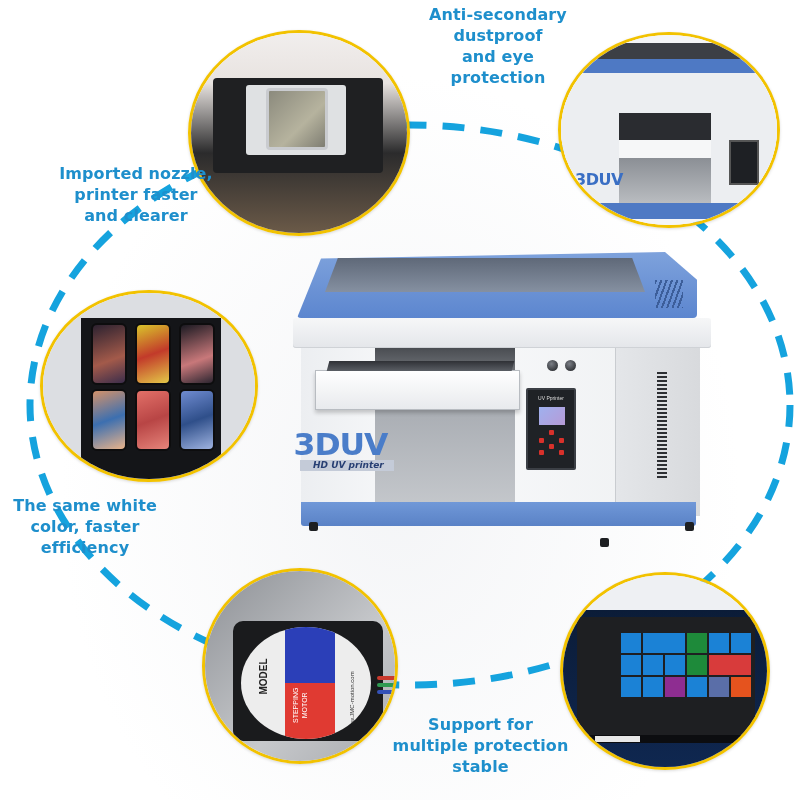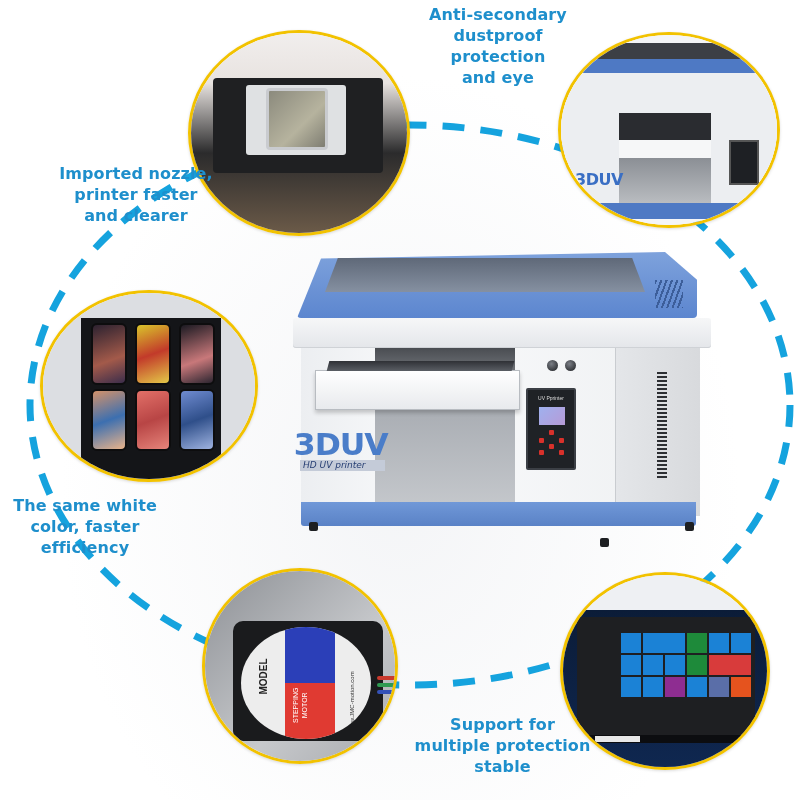--- a/index.html
+++ b/index.html
@@ -50,22 +50,22 @@
       background: linear-gradient(135deg, #9fb1ee, #b69bd7); }
     .p-btn { position: absolute; width: 5px; height: 5px; background: #d8312b; border-radius: 1px; }
     .p-knob { position: absolute; width: 11px; height: 11px; border-radius: 50%;
       background: radial-gradient(circle at 40% 35%, #7a7e85, #1b1d20); }
     .p-base { position: absolute; left: 16px; top: 262px; width: 395px; height: 24px;
       background: linear-gradient(180deg, #7098d8, #5a82c6); border-radius: 0 0 3px 3px; }
     .p-foot { position: absolute; width: 9px; height: 9px; background: #1d1f22; border-radius: 2px; }
     .p-logo { position: absolute; left: 11px; top: 190px; }
     .p-logo .big { display: block; color: #4a7dc9; font-weight: bold; font-size: 30px; font-family: "DejaVu Sans", sans-serif;
       letter-spacing: -1px; line-height: 30px; transform: scaleX(1.05); }
-    .p-logo .small { display: block; margin-left: 4px; font-size: 9px; font-style: italic; font-weight: normal;
-      color: #273f73; background: #c4cbd8; padding: 0 10px 0 3px; line-height: 11px; }
+    .p-logo .small { display: block; margin-left: 4px; font-size: 9px; font-style: italic; font-weight: bold;
+      color: #273f73; background: #c4cbd8; padding: 0 10px 0 13px; line-height: 11px; }
 
     
     .nozzle-bg { position: absolute; inset: 0; background: linear-gradient(180deg, #f1eeed 0%, #e8e3e0 25%, #2b2b2c 60%, #6b5a48 100%); }
     .nozzle-frame { position: absolute; left: 22px; top: 45px; width: 170px; height: 95px;
       background: #1f2022; border-radius: 4px; }
     .nozzle-plate { position: absolute; left: 55px; top: 52px; width: 100px; height: 70px;
       background: #dfe1e3; border-radius: 3px; }
     .nozzle-glass { position: absolute; left: 75px; top: 55px; width: 62px; height: 62px;
       background: linear-gradient(135deg, #8b8a7d, #b6b39e 60%, #7e7d72); border: 3px solid #c9cbcf; border-radius: 4px; }
 
@@ -215,30 +215,30 @@
 
   <div class="caption" style="left:36px;top:163px;width:200px">
     <span>Imported nozzle,</span>
     <span>printer faster</span>
     <span>and clearer</span>
   </div>
 
   <div class="caption" style="left:398px;top:4px;width:200px">
     <span>Anti-secondary</span>
     <span>dustproof</span>
+    <span>and eye</span>
     <span>protection</span>
-    <span>and eye</span>
   </div>
 
   <div class="caption" style="left:0;top:495px;width:170px">
     <span>The same white</span>
     <span>color, faster</span>
     <span>efficiency</span>
   </div>
 
 
-  <div class="caption" style="left:410px;top:714px;width:185px">
+  <div class="caption" style="left:388px;top:714px;width:185px">
     <span>Support for</span>
     <span>multiple protection</span>
     <span>stable</span>
   </div>
 
 </div>
 
 </body></html>

